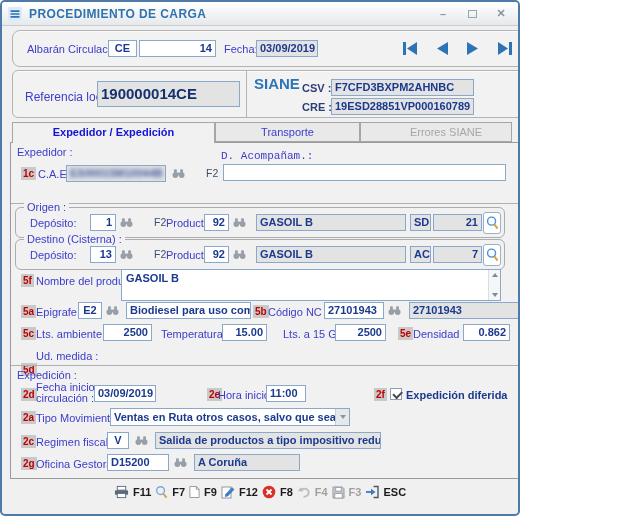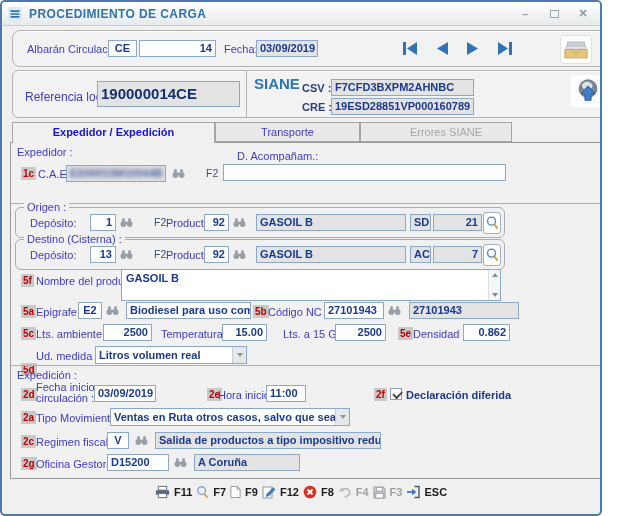--- a/index.html
+++ b/index.html
@@ -1,18 +1,18 @@
 <!DOCTYPE html>
 <html><head>
 <meta charset="utf-8">
 <style>
   html,body{margin:0;padding:0;background:#fff;}
   *{box-sizing:border-box;}
   body{font-family:"Liberation Sans",sans-serif;}
-  #window{position:relative;width:602px;height:516px;border:2px solid #4e79a8;border-radius:5px;
+  #window{position:relative;width:520px;height:516px;border:2px solid #4e79a8;border-radius:5px;
     background:#f0f0f1;overflow:hidden;font-size:11px;}
   
   .titlebar{position:absolute;left:0;top:0;right:0;height:24px;
     background:linear-gradient(#ffffff,#e6e9ec);border-bottom:1px solid #c9cdd2;
     display:flex;align-items:center;padding:0 6px;gap:7px;}
   .title{color:#2f72ad;font-size:12px;font-weight:bold;letter-spacing:.4px;flex:1;white-space:nowrap;}
   .winbtn{width:22px;height:16px;display:flex;align-items:center;justify-content:center;
     color:#8b98a6;font-size:11px;font-weight:bold;cursor:default;}
   .maxbox{width:9px;height:8px;border:1px solid #99a5b2;}
   
@@ -155,21 +155,21 @@
     <span class="lookup" style="left:161px;top:24px;">
       <svg width="13" height="11" viewBox="0 0 14 11">
           <circle cx="3.6" cy="7.2" r="3.1" fill="#97a0a8"></circle>
           <circle cx="10.4" cy="7.2" r="3.1" fill="#97a0a8"></circle>
           <rect x="2.2" y="1" width="3" height="4.5" rx="1" fill="#97a0a8"></rect>
           <rect x="8.8" y="1" width="3" height="4.5" rx="1" fill="#97a0a8"></rect>
           <rect x="5.4" y="4.5" width="3.2" height="2.8" fill="#97a0a8"></rect>
         </svg>
       <span class="f2">F2</span>
     </span>
-    <span class="lb" style="left:226px;top:7px;">D. Acompañam.:</span>
+    <span class="lb" style="left:210px;top:7px;font-family:Liberation Mono, monospace;">D. Acompañam.:</span>
     <span class="fld" style="left:212px;top:21px;width:283px;"></span>
     <span class="sep" style="top:60px;"></span>
 
     <div class="fieldset" style="left:4px;top:64px;width:490px;height:31px;">
       <span class="legend">Origen :</span>
       <span class="lb" style="left:14px;top:9px;">Depósito:</span>
       <span class="fld ra" style="left:74px;top:6px;width:26px;">1</span>
       <span class="lookup" style="left:104px;top:8px;">
         <svg width="13" height="11" viewBox="0 0 14 11">
             <circle cx="3.6" cy="7.2" r="3.1" fill="#97a0a8"></circle>
@@ -285,39 +285,33 @@
     <span class="lb" style="left:150px;top:185px;">Temperatura :</span>
     <span class="fld ra" style="left:211px;top:181px;width:45px;">15.00</span>
     <span class="lb" style="left:272px;top:185px;">Lts. a 15 Gº:</span>
     <span class="fld ra" style="left:324px;top:181px;width:51px;">2500</span>
     <span class="tag" style="left:387px;top:184px;">5e</span>
     <span class="lb" style="left:402px;top:185px;">Densidad :</span>
     <span class="fld ra" style="left:452px;top:181px;width:47px;">0.862</span>
 
     <span class="tag" style="left:10px;top:220px;">5d</span>
     <span class="lb" style="left:25px;top:207px;">Ud. medida :</span>
-    <span class="combo" style="left:84px;top:203px;width:152px;">
-      <span>Litros volumen real</span>
-      <span class="arr">
-          <span class="tri-down"></span>
-        </span>
-    </span>
 
     <span class="sep" style="top:222px;"></span>
     <span class="lb" style="left:6px;top:226px;">Expedición :</span>
 
     <span class="tag" style="left:10px;top:245px;">2d</span>
     <span class="lb" style="left:25px;top:239px;line-height:11px;"><span>Fecha inicio</span><br><span>circulación :</span></span>
     <span class="fld" style="left:83px;top:242px;width:62px;">03/09/2019</span>
     <span class="tag" style="left:188px;top:245px;margin-left:8px;">2e</span>
     <span class="lb" style="left:207px;top:246px;">Hora inicio :</span>
     <span class="fld" style="left:255px;top:242px;width:40px;">11:00</span>
     <span class="tag" style="left:363px;top:245px;">2f</span>
     <span class="cb checked" style="left:379px;top:245px;"></span>
-    <span class="vlb" style="left:395px;top:246px;">Declaración diferida</span>
+    <span class="vlb" style="left:395px;top:246px;">Expedición diferida</span>
 
     <span class="tag" style="left:10px;top:268px;">2a</span>
     <span class="lb" style="left:25px;top:269px;">Tipo Movimiento :</span>
     <span class="combo" style="left:99px;top:265px;width:240px;">
       <span>Ventas en Ruta otros casos, salvo que sea valor 1 ó 2</span>
       <span class="arr">
           <span class="tri-down"></span>
         </span>
     </span>
 

